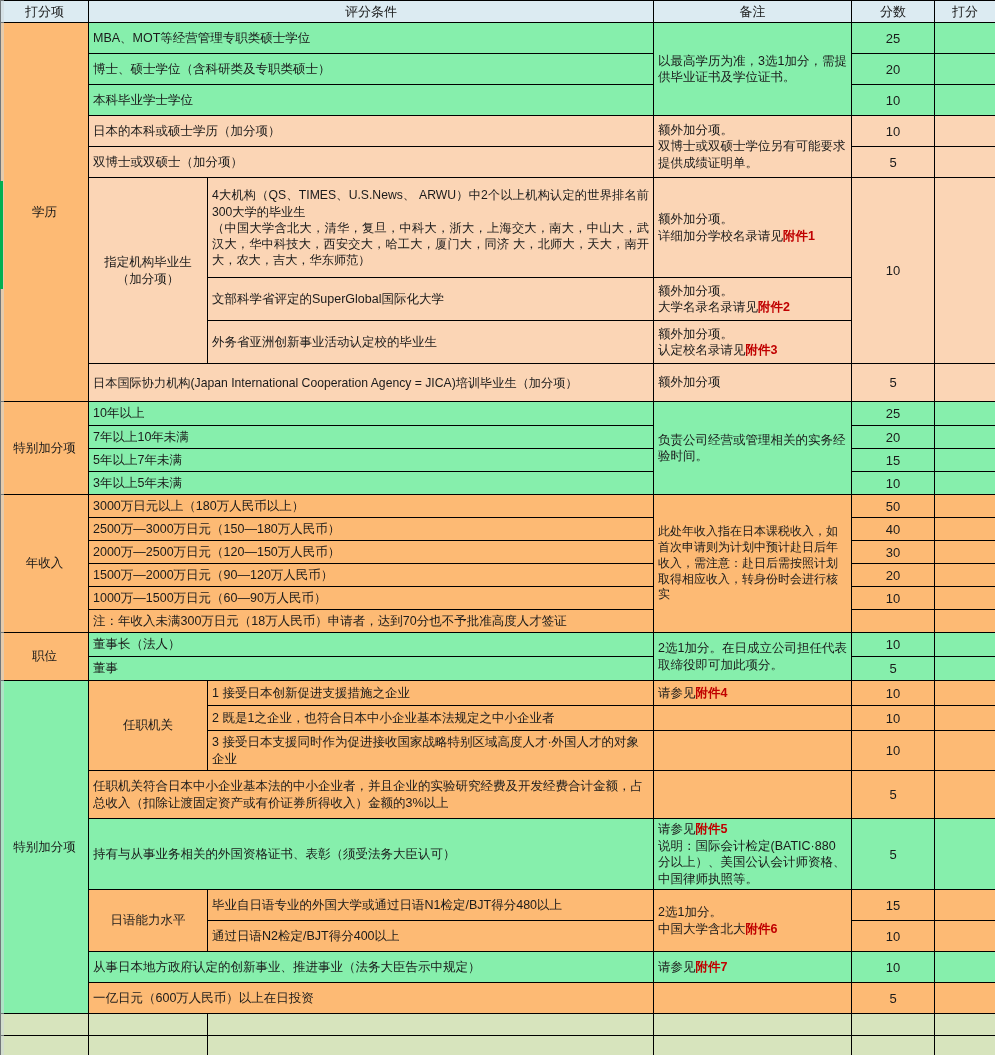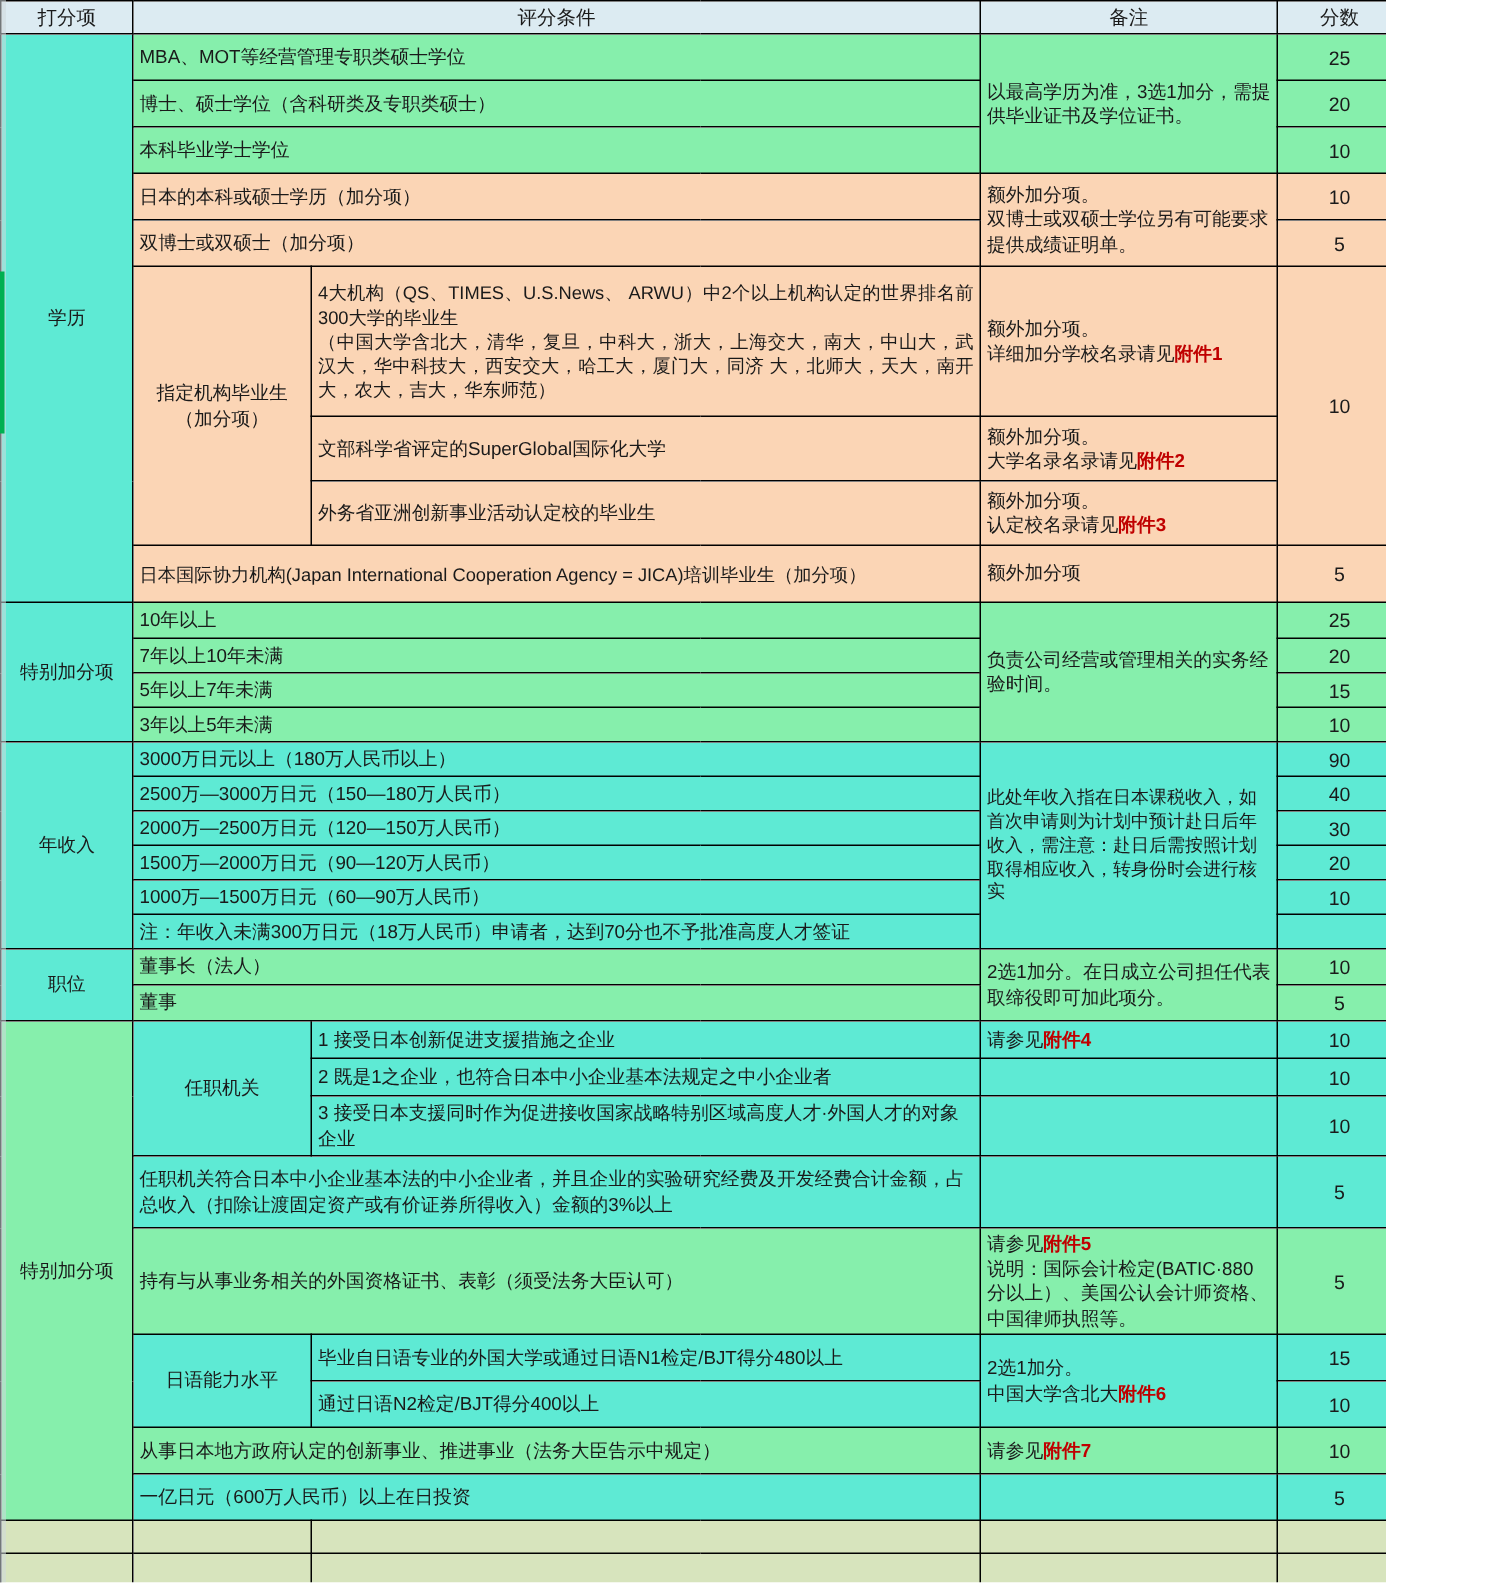--- a/index.html
+++ b/index.html
@@ -1,19 +1,19 @@
 <!DOCTYPE html>
 <html><head>
 <meta charset="utf-8">
 <style>
   html,body{margin:0;padding:0;background:#ffffff;}
   body{font-family:"Liberation Sans","DejaVu Sans",sans-serif;}
   #sheet{
     position:relative;
-    width:924px;height:1055px;
+    width:995px;height:1055px;
     overflow:hidden;
     background:#ffffff;
   }
   table.grid{
     border-collapse:collapse;
     table-layout:fixed;
     width:995px;
     font-size:12.5px;
     color:#1a1a1a;
   }
@@ -21,21 +21,21 @@
     border:1px solid #000000;
     padding:2px 4px;
     vertical-align:middle;
     line-height:1.32;
     word-break:break-all;
     overflow:hidden;
   }
   
   .hdr      {background:#dcebf2;text-align:center;font-size:13px;border-bottom:2px solid #000;}
   .blue-d   {background:#86efac;}   
-  .blue-l   {background:#5eead4;}   
+  .blue-l   {background:#fdba74;}   
   .peach    {background:#fbd5b5;}   
   .green    {background:#d7e4bd;}   
   .ctr      {text-align:center;}
   .lft      {text-align:left;}
   .just     {text-align:justify;}
   .num      {text-align:center;font-size:13px;}
   .att      {color:#c00000;font-weight:bold;}
   .note     {font-size:12.5px;}
   .note-ctr {font-size:12px;text-align:left;}
   
@@ -164,21 +164,21 @@
       <tr style="height:23px">
         <td class="blue-d lft" colspan="3">3年以上5年未满</td>
         <td class="blue-d num">10</td>
         <td class="blue-d"></td>
       </tr>
 
       <tr class="secTop" style="height:23px">
         <td class="blue-l ctr" rowspan="6">年收入</td>
         <td class="blue-l lft" colspan="3">3000万日元以上（180万人民币以上）</td>
         <td class="blue-l note-ctr" rowspan="6">此处年收入指在日本课税收入，如首次申请则为计划中预计赴日后年收入，需注意：赴日后需按照计划取得相应收入，转身份时会进行核实</td>
-        <td class="blue-l num">90</td>
+        <td class="blue-l num">50</td>
         <td class="blue-l"></td>
       </tr>
       <tr style="height:23px">
         <td class="blue-l lft" colspan="3">2500万—3000万日元（150—180万人民币）</td>
         <td class="blue-l num">40</td>
         <td class="blue-l"></td>
       </tr>
       <tr style="height:23px">
         <td class="blue-l lft" colspan="3">2000万—2500万日元（120—150万人民币）</td>
         <td class="blue-l num">30</td>

